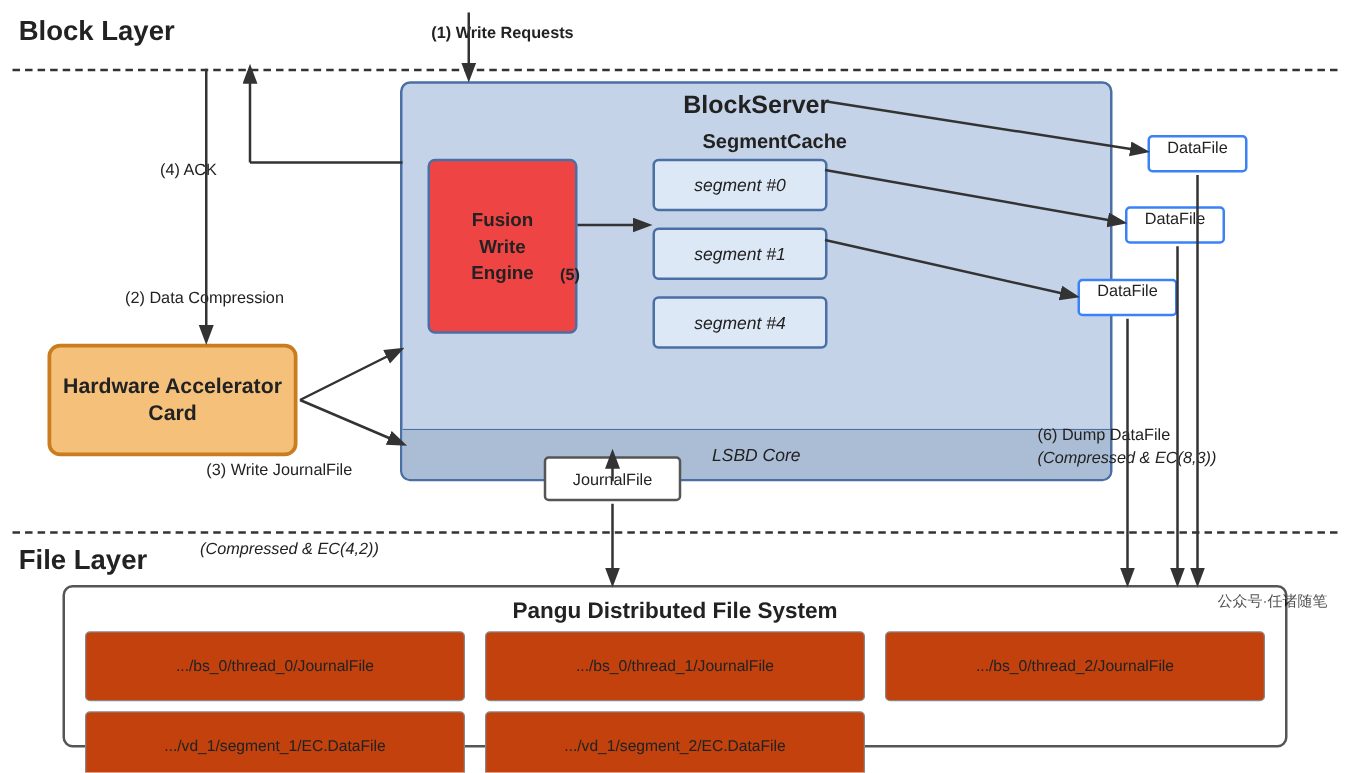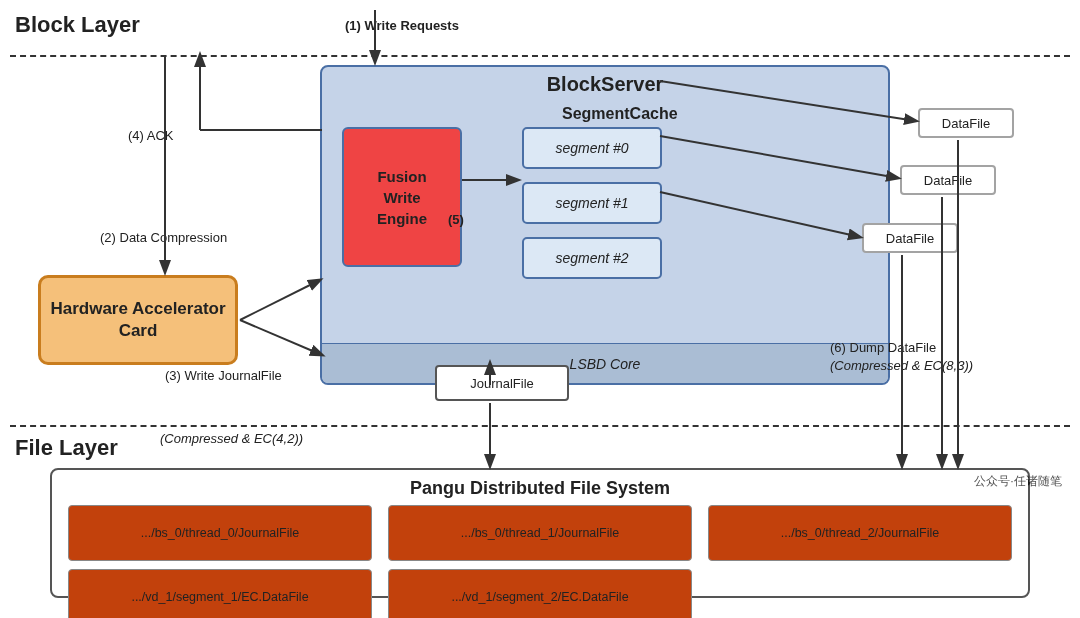--- a/index.html
+++ b/index.html
@@ -125,28 +125,28 @@
       height: 42px;
     }
     .seg0 { top: 60px; left: 200px; }
     .seg1 { top: 115px; left: 200px; }
     .seg2 { top: 170px; left: 200px; }
 
     
     .datafile-box {
       position: absolute;
       background: #fff;
-      border: 2px solid #a3a3a3;
+      border: 2px solid #3b82f6;
       border-radius: 4px;
       display: flex;
-      align-items: center;
+      align-items: flex-start;
       justify-content: center;
       font-size: 13px;
       color: #222;
-      width: 96px;
+      width: 80px;
       height: 30px;
     }
 
     
     .hw-card {
       position: absolute;
       top: 275px;
       left: 38px;
       width: 200px;
       height: 90px;
@@ -163,21 +163,21 @@
       font-weight: bold;
       color: #222;
       line-height: 1.3;
     }
 
     
     .journalfile-box {
       position: absolute;
       top: 365px;
       left: 435px;
-      width: 134px;
+      width: 110px;
       height: 36px;
       background: #fff;
       border: 2px solid #555;
       border-radius: 4px;
       display: flex;
       align-items: center;
       justify-content: center;
       font-size: 13px;
       color: #222;
     }
@@ -255,21 +255,21 @@
       <div class="fusion-label">Fusion<br>Write<br>Engine</div>
     </div>
 
     <div class="segment-box seg0">
       <span>segment #0</span>
     </div>
     <div class="segment-box seg1">
       <span>segment #1</span>
     </div>
     <div class="segment-box seg2">
-      <span>segment #2</span>
+      <span>segment #4</span>
     </div>
 
     <div class="lsbd-core">
       <span class="lsbd-core-label">LSBD Core</span>
     </div>
   </div>
 
   <div class="datafile-box" style="top: 108px; left: 918px;">
     <span>DataFile</span>
   </div>

